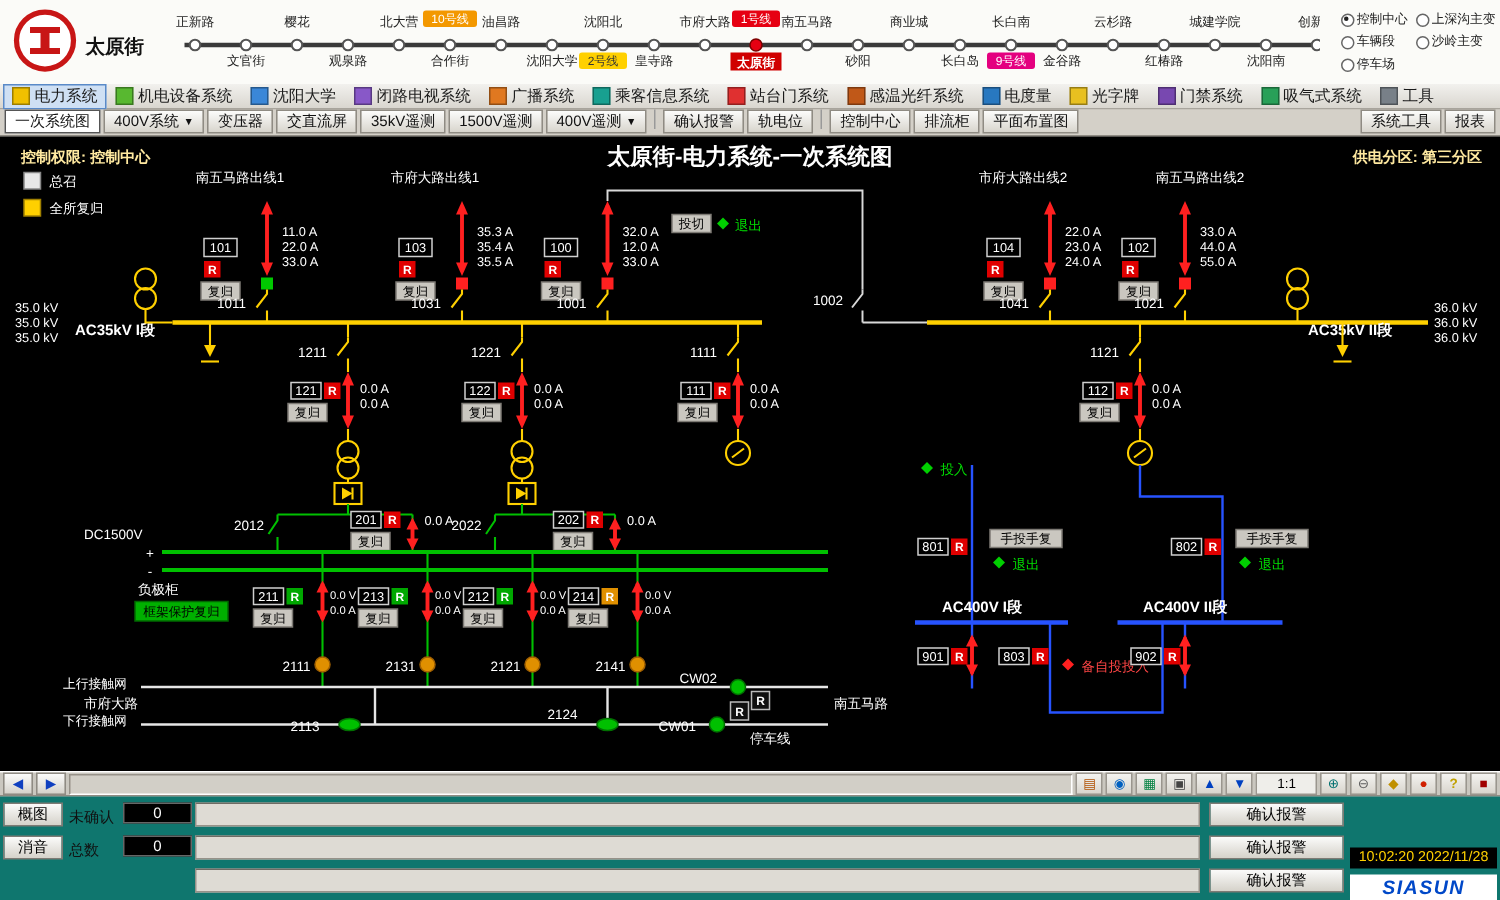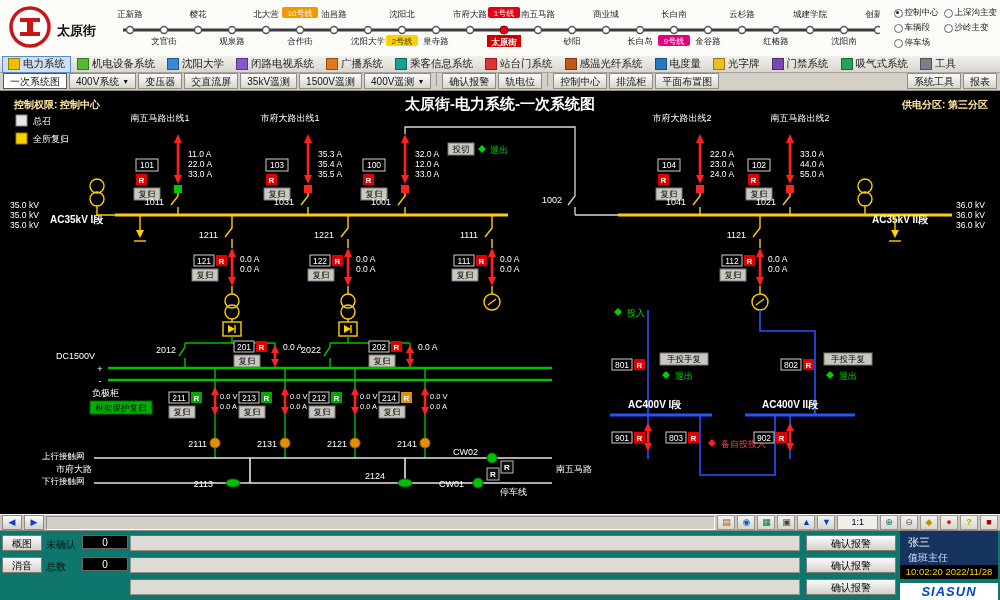--- a/index.html
+++ b/index.html
@@ -752,21 +752,17 @@
     <div class="blbl" style="left:46px;top:7px">未确认</div>
     <div class="bfield" style="left:82px;top:4px">0</div>
     <div class="blbl" style="left:46px;top:29px">总数</div>
     <div class="bfield" style="left:82px;top:26px">0</div>
     <div class="brow" style="top:4px"></div>
     <div class="brow" style="top:26px"></div>
     <div class="brow" style="top:48px"></div>
     <div class="ack" style="top:4px">确认报警</div>
     <div class="ack" style="top:26px">确认报警</div>
     <div class="ack" style="top:48px">确认报警</div>
-    <div class="userbox">
-      <div class="uname">张三</div>
-      <div class="urole">值班主任</div>
-    </div>
     <div class="timebox">10:02:20 2022/11/28</div>
     <div class="brand">SIASUN</div>
   </div>
 
 </div>
 
 </body></html>

